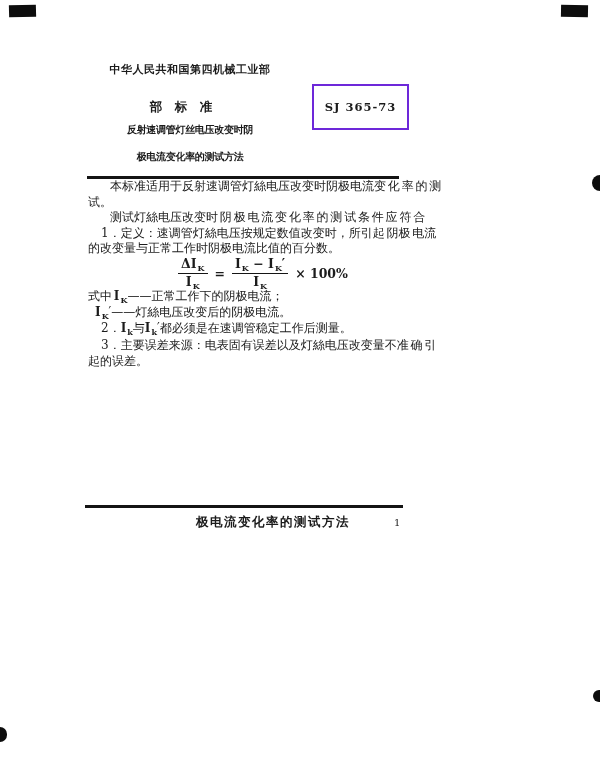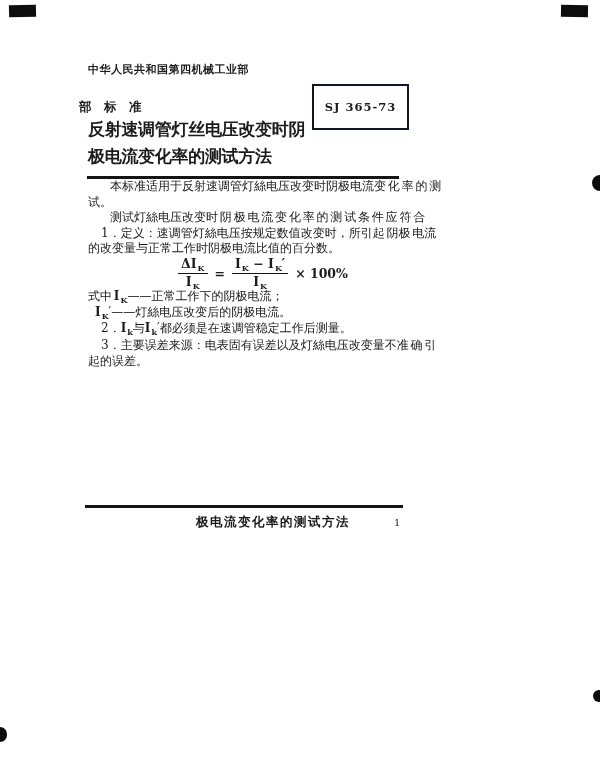--- a/index.html
+++ b/index.html
@@ -9,27 +9,27 @@
     -webkit-font-smoothing:antialiased;
   }
   
   .artifact{position:absolute;background:#0d0d0d;}
   .art-tl{left:9px;top:5px;width:27px;height:12px;transform:rotate(-1.5deg);}
   .art-tr{left:561px;top:5px;width:27px;height:12px;transform:rotate(1deg);}
   .art-rm{left:592px;top:175px;width:8px;height:16px;border-radius:8px 0 0 8px;}
   .art-bl{left:0;top:727px;width:7px;height:15px;border-radius:0 8px 8px 0;}
   .art-rl{left:593px;top:690px;width:7px;height:12px;border-radius:6px 0 0 6px;}
   
-  .hdr-col{position:absolute;left:88px;width:238px;text-align:left;}
+  .hdr-col{position:absolute;left:71px;width:238px;text-align:center;}
   .org{top:62px;position:absolute;width:238px;font-size:11px;font-weight:700;letter-spacing:0.5px;white-space:nowrap;}
   .std{top:99px;position:absolute;width:238px;font-size:12.5px;font-weight:700;white-space:pre;transform:translateX(-9px);}
-  .title{top:116px;position:absolute;width:238px;font-size:17px;font-weight:700;line-height:27px;letter-spacing:-0.3px;white-space:nowrap;}
+  .title{top:116px;position:absolute;width:238px;font-size:10px;font-weight:700;line-height:27px;letter-spacing:-0.3px;white-space:nowrap;}
   .sj-box{
     position:absolute;left:312px;top:84px;width:97px;height:46px;
-    border:2px solid #0f172a;display:flex;align-items:center;justify-content:center;
+    border:2px solid #6d28d9;display:flex;align-items:center;justify-content:center;
     box-sizing:border-box;
   }
   .sj-box span{font-size:11.5px;font-weight:700;letter-spacing:1px;}
   .rule{position:absolute;background:#141414;}
   .rule-top{left:87px;top:176px;width:312px;height:3px;}
   .rule-bottom{left:85px;top:505px;width:318px;height:3px;}
   
   .bodytext{position:absolute;left:88px;top:179px;width:345px;font-size:12px;}
   .ln{height:15.6px;line-height:15.6px;white-space:pre;word-spacing:-2px;}
   .ln2{height:16.2px;line-height:13px;white-space:pre;word-spacing:-2px;}

